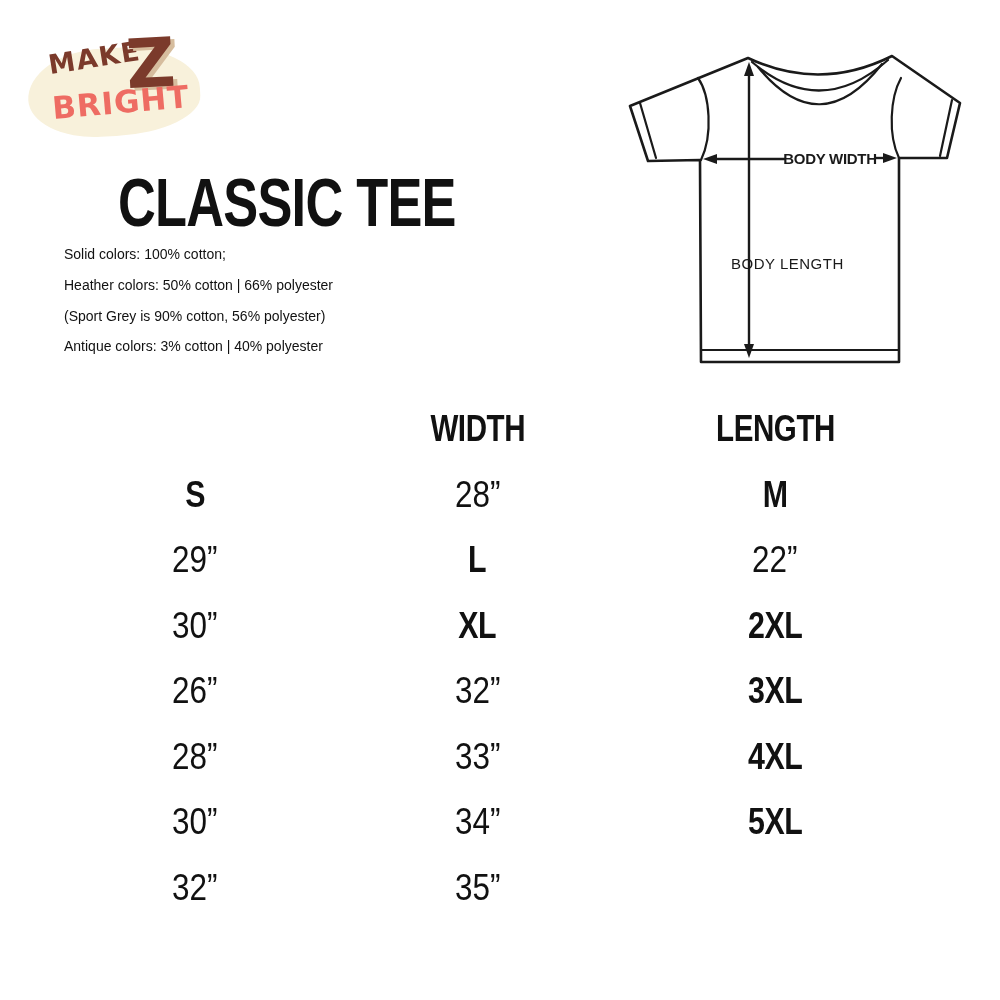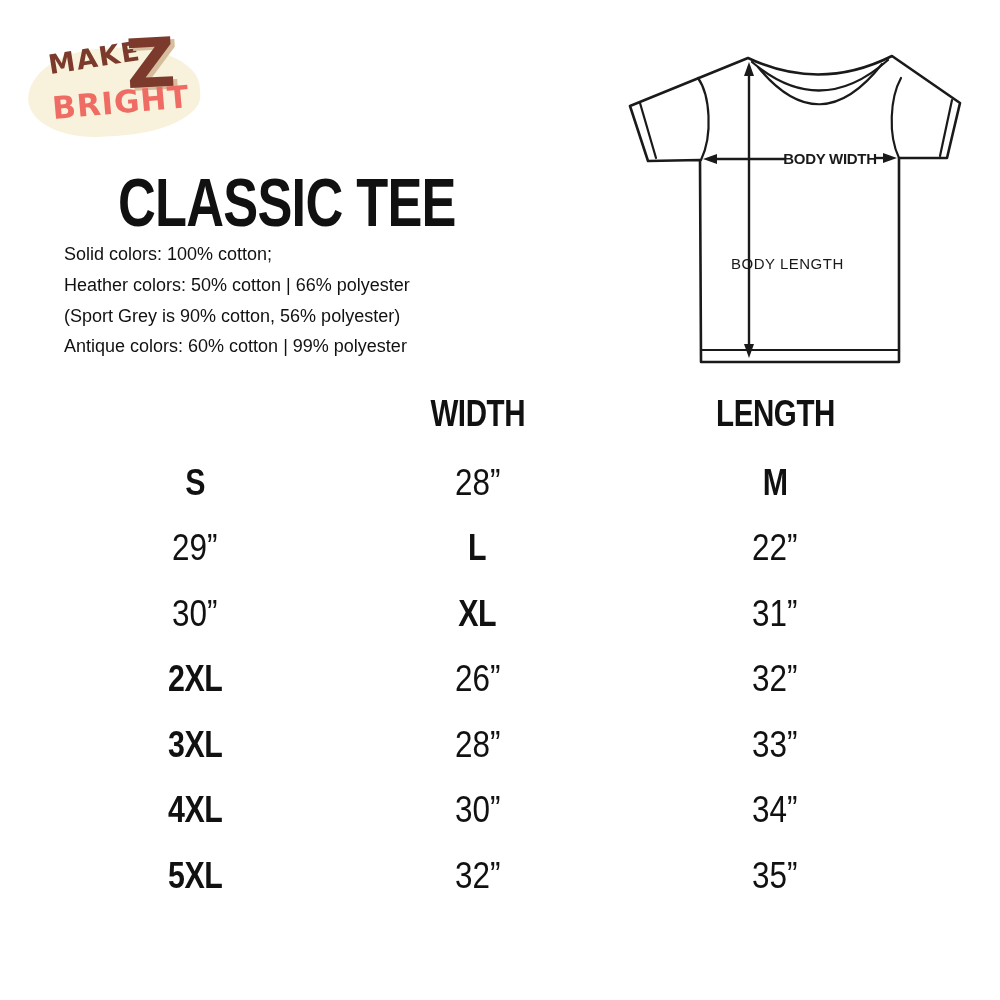--- a/index.html
+++ b/index.html
@@ -21,33 +21,33 @@
   .logo-z     { left:101px; top:6px; font-size:68px; color:#7b3a2b; transform:rotate(-3deg);
                 text-shadow:4px 3px 0 #d6bd9e; }
   .logo-bright{ left:27px; top:66px; font-size:31px; color:#ee6c63; letter-spacing:1px; transform:rotate(-5deg); }
 
   
   .title {
     position:absolute; left:118px; top:163px; font-size:68px; font-weight:bold;
     letter-spacing:-1px; white-space:nowrap; transform:scaleX(0.77); transform-origin:left center;
     color:#111;
   }
-  .desc { position:absolute; left:64px; top:239px; font-size:18px; line-height:30.8px; color:#111; }
+  .desc { position:absolute; left:64px; top:239px; font-size:14px; line-height:30.8px; color:#111; }
   .desc p { white-space:nowrap; }
 
   
   .shirt-svg { position:absolute; left:600px; top:28px; width:400px; height:345px; }
 
   
   .size-table {
     position:absolute; left:45px; top:378px; width:895px;
     display:grid; grid-template-columns:300px 265px 330px;
     grid-template-rows:72px repeat(8, 65.5px);
   }
-  .cell { display:flex; align-items:center; justify-content:center; }
+  .cell { display:flex; align-items:flex-end; justify-content:center; }
   .cond { display:inline-block; transform:scaleX(0.82); transform-origin:center; white-space:nowrap; }
   .head-cell  .cond { font-size:36px; font-weight:bold; letter-spacing:-0.5px; }
   .size-cell  .cond { font-size:37px; font-weight:bold; letter-spacing:-0.5px; }
   .value-cell .cond { font-size:37px; font-weight:400; transform:scaleX(0.85); }
 </style>
 </head>
 <body>
 
 <div class="canvas">
 
@@ -57,21 +57,21 @@
     <span class="logo-z">Z</span>
     <span class="logo-bright">BRIGHT</span>
   </div>
 
   <h1 class="title">CLASSIC TEE</h1>
 
   <div class="desc">
     <p>Solid colors: 100% cotton;</p>
     <p>Heather colors: 50% cotton | 66% polyester</p>
     <p>(Sport Grey is 90% cotton, 56% polyester)</p>
-    <p>Antique colors: 60% cotton | 99% polyester</p>
+    <p>Antique colors: 3% cotton | 40% polyester</p>
   </div>
 
   <svg class="shirt-svg" viewBox="600 28 400 345">
     <g fill="#ffffff" stroke="#1a1a1a" stroke-width="2.6" stroke-linejoin="round">
       <path d="M 748,58 L 630,106 L 648,161 L 700,160 L 701,362 L 899,362 L 899,158 L 947,158 L 960,103 L 892,56 Q 820,92 748,58 Z"></path>
     </g>
     <g fill="none" stroke="#1a1a1a" stroke-width="2.2" stroke-linecap="round">
       <path d="M 701,350 L 899,350"></path>
       <path d="M 640,103 L 656,158"></path>
       <path d="M 952,100 L 940,156"></path>
@@ -129,23 +129,20 @@
     <div class="cell value-cell">
         <span class="cond">22”</span>
       </div>
     <div class="cell value-cell">
         <span class="cond">30”</span>
       </div>
 
     <div class="cell size-cell">
         <span class="cond">XL</span>
       </div>
-    <div class="cell value-cell">
-        <span class="cond">31”</span>
-      </div>
 
     <div class="cell size-cell">
         <span class="cond">2XL</span>
       </div>
     <div class="cell value-cell">
         <span class="cond">26”</span>
       </div>
     <div class="cell value-cell">
         <span class="cond">32”</span>
       </div>

